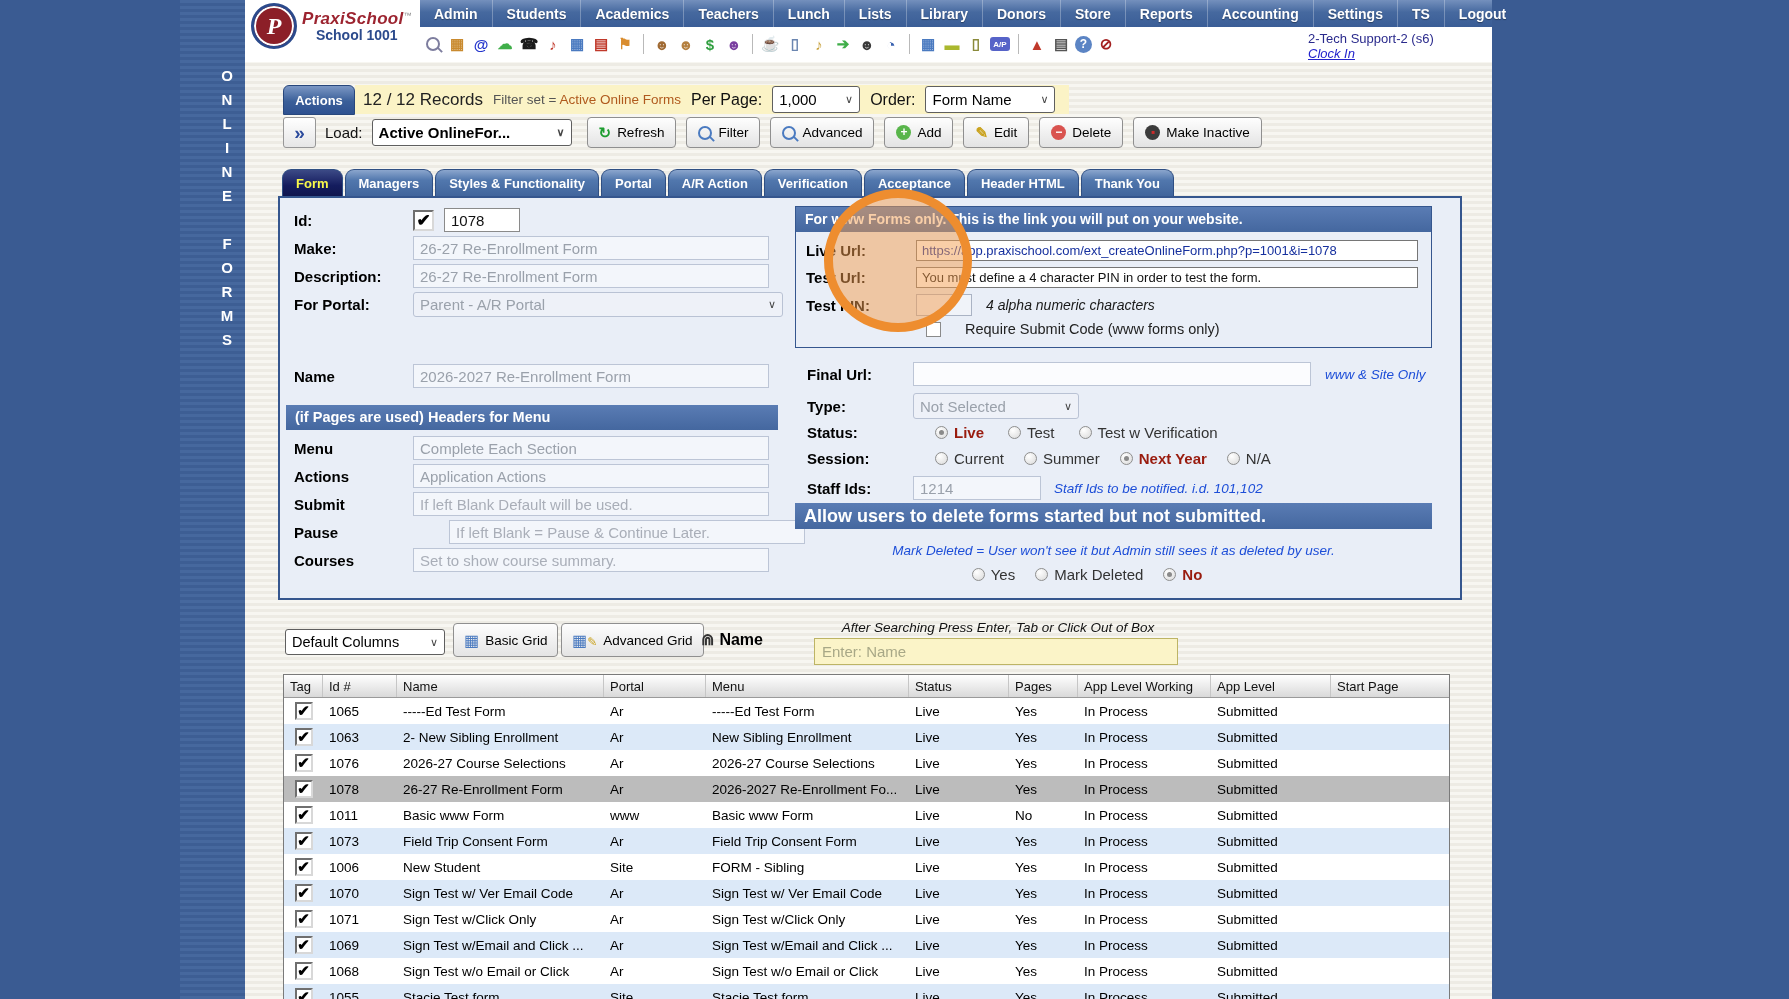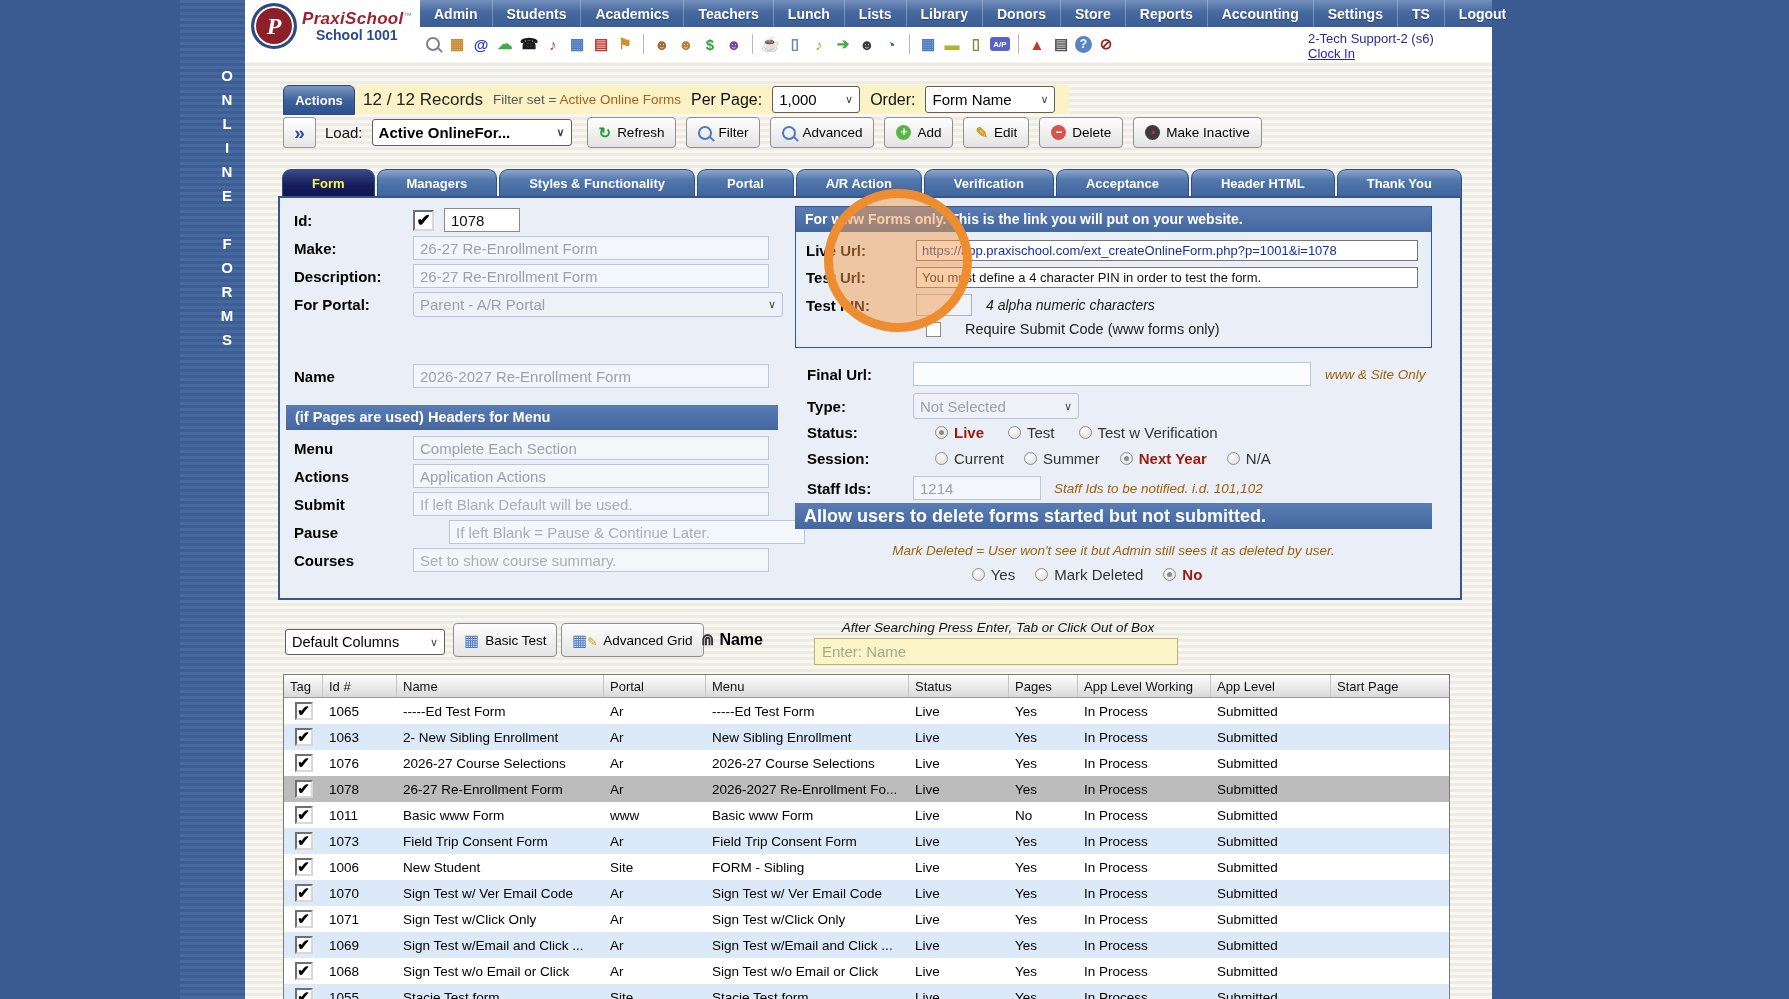--- a/index.html
+++ b/index.html
@@ -32,21 +32,21 @@
   .iconstrip{position:absolute;left:178px;top:29px;height:30px;display:flex;align-items:center;gap:4px;}
   .tb-icon{width:20px;height:20px;display:inline-flex;align-items:center;justify-content:center;font-size:15px;font-weight:bold;}
   .tb-div{width:1px;height:20px;background:#b9b9b9;margin:0 4px;}
   .ap-box{background:#5663c8;color:#fff;font-size:8px;font-weight:bold;border-radius:3px;
     width:20px;height:14px;display:inline-flex;align-items:center;justify-content:center;}
   .mag{position:relative;width:10px;height:10px;border:2px solid #7d7d9e;border-radius:50%;display:inline-block;}
   .mag::after{content:"";position:absolute;width:6px;height:2px;background:#7d7d9e;transform:rotate(45deg);right:-5px;bottom:-2px;}
   .mag.blue{border-color:#4a7ac0;} .mag.blue::after{background:#4a7ac0;}
 
   .userblock{position:absolute;left:1063px;top:31px;font-size:13px;color:#2a2a8c;line-height:15px;}
-  .clockin{color:#2222cc;text-decoration:underline;cursor:pointer;}
+  .clockin{color:#2222cc;text-decoration:underline;cursor:pointer;font-style:italic;}
 
   
   .actions-btn{position:absolute;left:38px;top:85px;width:70px;height:28px;
     background:linear-gradient(#7b97c4,#3a5f99 55%,#2e5190);color:#fff;font-weight:bold;font-size:13px;
     border:1px solid #28477c;border-radius:6px 6px 0 0;display:flex;align-items:center;justify-content:center;cursor:pointer;}
   .yellowband{position:absolute;left:110px;top:85px;height:29px;background:#fbf3c6;display:flex;align-items:center;
     padding:0 14px 0 8px;gap:10px;white-space:nowrap;}
   .records{font-size:17px;color:#222;}
   .filterset{font-size:13.5px;color:#555;}
   .filterset .fval{color:#b05a1e;}
@@ -62,21 +62,21 @@
     border-radius:3px;color:#2b4a9c;font-weight:bold;font-size:19px;display:flex;align-items:center;justify-content:center;cursor:pointer;}
   .loadlabel{font-size:15px;color:#111;}
   .btn{display:inline-flex;align-items:center;gap:6px;height:31px;padding:0 11px;
     background:linear-gradient(#fefefe,#e3e3e3);border:1px solid #8f8f8f;border-radius:4px;
     font-size:13.5px;color:#000;font-family:"Liberation Sans",sans-serif;cursor:pointer;}
   .dot{width:15px;height:15px;border-radius:50%;color:#fff;font-size:12px;line-height:15px;text-align:center;font-weight:bold;display:inline-block;}
   .glyph-ic{font-size:15px;font-weight:bold;line-height:15px;}
 
   
   .tabs{position:absolute;left:37px;top:169px;display:flex;gap:2px;}
-  .tab{height:26px;line-height:27px;padding:0 29px;border-radius:9px 9px 0 0;
+  .tab{height:26px;line-height:27px;padding:0 13px;border-radius:9px 9px 0 0;
     background:linear-gradient(#8ba6cd,#5177ad 40%,#41659c);color:#fff;font-weight:bold;font-size:13px;
     border:1px solid #2f4f83;border-bottom:none;cursor:pointer;}
   .tab.active{background:linear-gradient(#3c4a86,#141c5e 60%,#10164e);color:#f8f84a;}
 
   
   .panel{position:absolute;left:33px;top:196px;width:1184px;height:404px;background:#e9eef7;border:2px solid #35568e;box-sizing:border-box;}
   .frow{position:absolute;display:flex;align-items:center;}
   .flabel{font-weight:bold;font-size:15px;color:#000;}
   .inp{height:24px;border:1px solid #bcc5d6;background:#f3f6fb;color:#9aa1ab;font-size:15px;padding:0 6px;
     box-sizing:border-box;font-family:"Liberation Sans",sans-serif;}
@@ -94,21 +94,21 @@
   .urlinp.dark{color:#111;}
   .pininp{width:56px;height:22px;border:1px solid #aab3c4;background:#f0f3f9;box-sizing:border-box;}
   .hint{font-style:italic;font-size:14px;color:#1a1a1a;}
   .radio{width:13px;height:13px;border-radius:50%;border:1px solid #8e8e8e;display:inline-block;box-sizing:border-box;
     background:radial-gradient(circle at 35% 30%,#fff,#d9d9d9);cursor:pointer;}
   .radio.checked{position:relative;}
   .radio.checked::after{content:"";position:absolute;left:3px;top:3px;width:5px;height:5px;border-radius:50%;background:#8a8a8a;}
   .ritem{display:inline-flex;align-items:center;gap:6px;cursor:pointer;}
   .rlab{font-size:15px;color:#333;}
   .rlab.rsel{color:#991b0e;font-weight:bold;}
-  .note-it{font-style:italic;font-size:13.5px;color:#a16207;}
+  .note-it{font-style:italic;font-size:13.5px;color:#1d4ed8;}
 
   
   .gridctl{position:absolute;left:38px;top:620px;width:1180px;height:40px;}
   .gbtn{position:absolute;display:inline-flex;align-items:center;gap:6px;height:32px;padding:0 10px;
     background:linear-gradient(#fdfdfd,#e4e4e4);border:1px solid #8f8f8f;border-radius:4px;font-size:13.5px;cursor:pointer;}
   .gridglyph{font-size:16px;color:#4a7ac0;}
   .search-inp{position:absolute;left:531px;top:18px;width:364px;height:27px;background:#fbf4c8;border:1px solid #bdb465;
     font-size:15px;color:#6e6e52;padding:0 7px;box-sizing:border-box;font-family:"Liberation Sans",sans-serif;}
   .search-inp::placeholder{color:#a8a887;opacity:1;}
   .search-hint{position:absolute;left:500px;top:0px;width:430px;text-align:center;font-style:italic;font-size:13.5px;color:#111;}
@@ -432,21 +432,21 @@
       </div>
     </div>
 
     <div class="gridctl">
       <span class="selbox" style="position:absolute;left:2px;top:9px;width:146px;height:24px;font-size:14.5px;">
         <span>Default Columns</span>
           <span class="chev">∨</span>
       </span>
       <span class="gbtn" style="left:170px;top:3px;">
         <span class="gridglyph">▦</span>
-        <span>Basic Test</span>
+        <span>Basic Grid</span>
       </span>
       <span class="gbtn" style="left:278px;top:3px;">
         <span class="gridglyph">▦<span style="color:#c9a11a;font-size:12px;">✎</span></span>
         <span>Advanced Grid</span>
       </span>
       <span style="position:absolute;left:418px;top:10px;display:inline-flex;align-items:center;gap:5px;">
         <span style="font-size:16px;color:#333;font-weight:bold;">⋒</span>
         <span style="font-weight:bold;font-size:16px;">Name</span>
       </span>
       <div class="search-hint">After Searching Press Enter, Tab or Click Out of Box</div>

